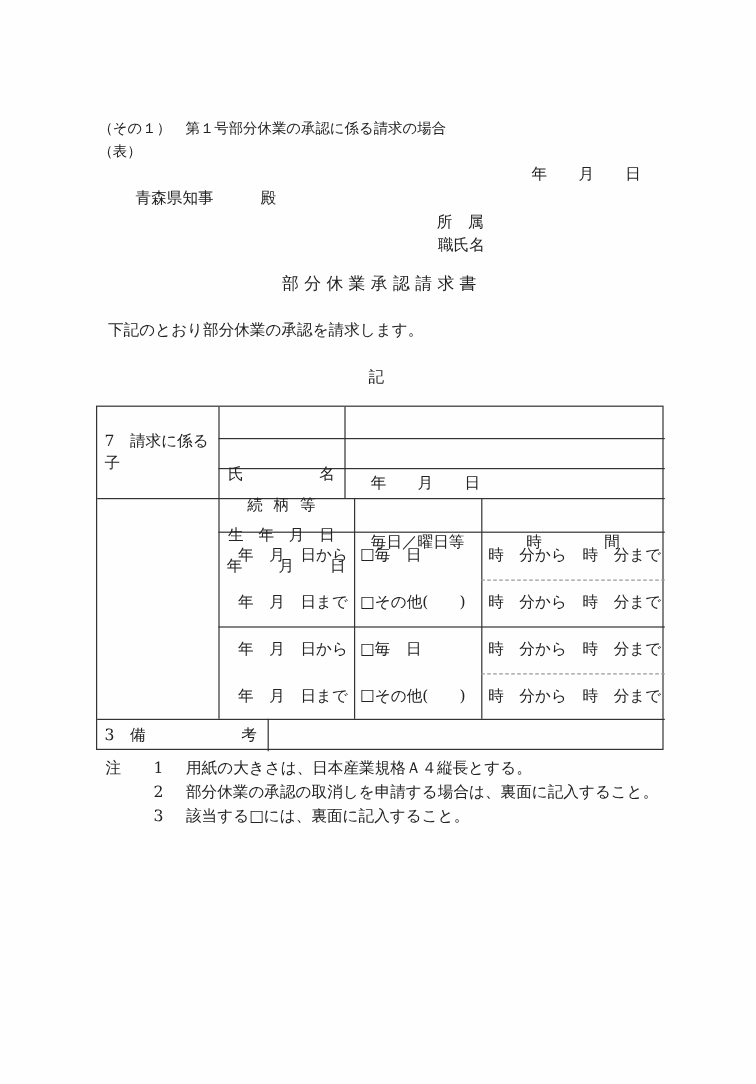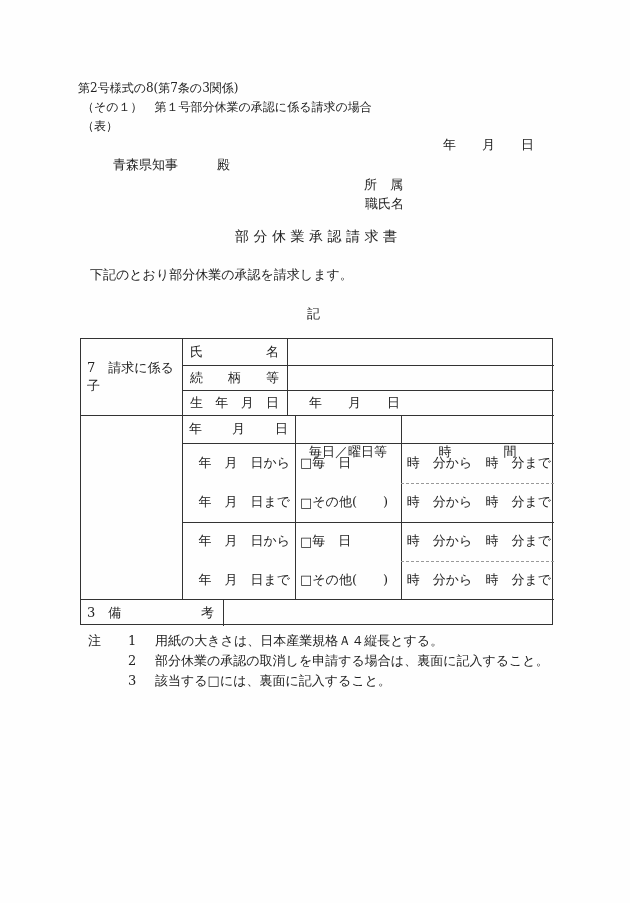--- a/index.html
+++ b/index.html
@@ -8,38 +8,37 @@
         font-size:13px;overflow:hidden;}
   .abs{position:absolute;}
   .t12{font-size:12px;}
   .title{font-size:14px;letter-spacing:4.5px;}
   
   .tbl{left:80px;top:338px;width:473px;height:287px;border:1px solid #333;box-sizing:border-box;}
   .vl{position:absolute;width:1px;background:#333;}
   .hl{position:absolute;height:1px;background:#333;}
   .dash{position:absolute;height:0;border-top:1px dashed #999;}
   .cell{position:absolute;box-sizing:border-box;display:flex;align-items:center;}
-  .jst{position:absolute;box-sizing:border-box;display:block;text-align:justify;text-align-last:justify;}
+  .jst{position:absolute;box-sizing:border-box;display:block;text-align:justify;text-align-last:justify;margin-top:44px;}
   .col2{display:flex;flex-direction:column;align-items:stretch;}
   .half{flex:1;display:flex;align-items:center;}
   .r{justify-content:flex-end;}
   .l{justify-content:flex-start;}
   .c{justify-content:center;margin-top:23px;}
   
   .notes{left:88px;top:631px;}
   .note-row{display:flex;line-height:20px;}
   .note-prefix{width:40px;}
   .note-num{width:27px;}
 </style>
 </head>
 <body>
 
 <div class="page">
 
-  <div class="abs t12" style="left:78px;top:80px">第2号様式の8(第7条の3関係)</div>
   <div class="abs t12" style="left:82px;top:99px">（その１）　第１号部分休業の承認に係る請求の場合</div>
   <div class="abs t12" style="left:82px;top:118px">（表）</div>
   <div class="abs" style="left:443px;top:136px">年　　月　　日</div>
   <div class="abs" style="left:113px;top:156px">青森県知事　　　殿</div>
   <div class="abs" style="left:364px;top:176px">所　属</div>
   <div class="abs" style="left:365px;top:195px">職氏名</div>
   <div class="abs" style="left:90px;top:266px">下記のとおり部分休業の承認を請求します。</div>
   <div class="abs title" style="left:235px;top:228px">部分休業承認請求書</div>
   <div class="abs" style="left:307px;top:305px">記</div>
 
@@ -55,21 +54,21 @@
     <div class="hl" style="left:0;top:76px;width:473px"></div>
     <div class="hl" style="left:101px;top:104px;width:372px"></div>
     <div class="hl" style="left:101px;top:183px;width:372px"></div>
     <div class="hl" style="left:0;top:260px;width:473px"></div>
     <div class="dash" style="left:320px;top:144px;width:153px"></div>
     <div class="dash" style="left:320px;top:222px;width:153px"></div>
 
     <div class="cell" style="left:0;top:0;width:101px;height:76px;padding-left:6px">7　請求に係る子</div>
     <div class="jst" style="left:101px;top:0;width:105px;height:26px;line-height:26px;padding:0 8px">氏名</div>
     <div class="cell" style="left:206px;top:0;width:267px;height:26px"></div>
-    <div class="jst" style="left:101px;top:26px;width:105px;height:25px;line-height:25px;padding:0 8px">続柄等</div>
+    <div class="jst" style="left:101px;top:26px;width:105px;height:25px;line-height:25px;padding:0 24px">続柄等</div>
     <div class="cell" style="left:206px;top:26px;width:267px;height:25px"></div>
     <div class="jst" style="left:101px;top:51px;width:105px;height:25px;line-height:25px;padding:0 8px">生年月日</div>
     <div class="cell" style="left:206px;top:51px;width:267px;height:25px;padding-left:22px">年　　月　　日</div>
 
     <div class="jst" style="left:101px;top:76px;width:113px;height:28px;line-height:28px;padding:0 7px">年月日</div>
     <div class="cell c" style="left:214px;top:76px;width:106px;height:28px">毎日／曜日等</div>
     <div class="cell c" style="left:320px;top:76px;width:153px;height:28px">時　　　　間</div>
 
     <div class="cell col2" style="left:101px;top:104px;width:113px;height:79px">
       <div class="half r" style="padding-right:5px">年　月　日から</div>

